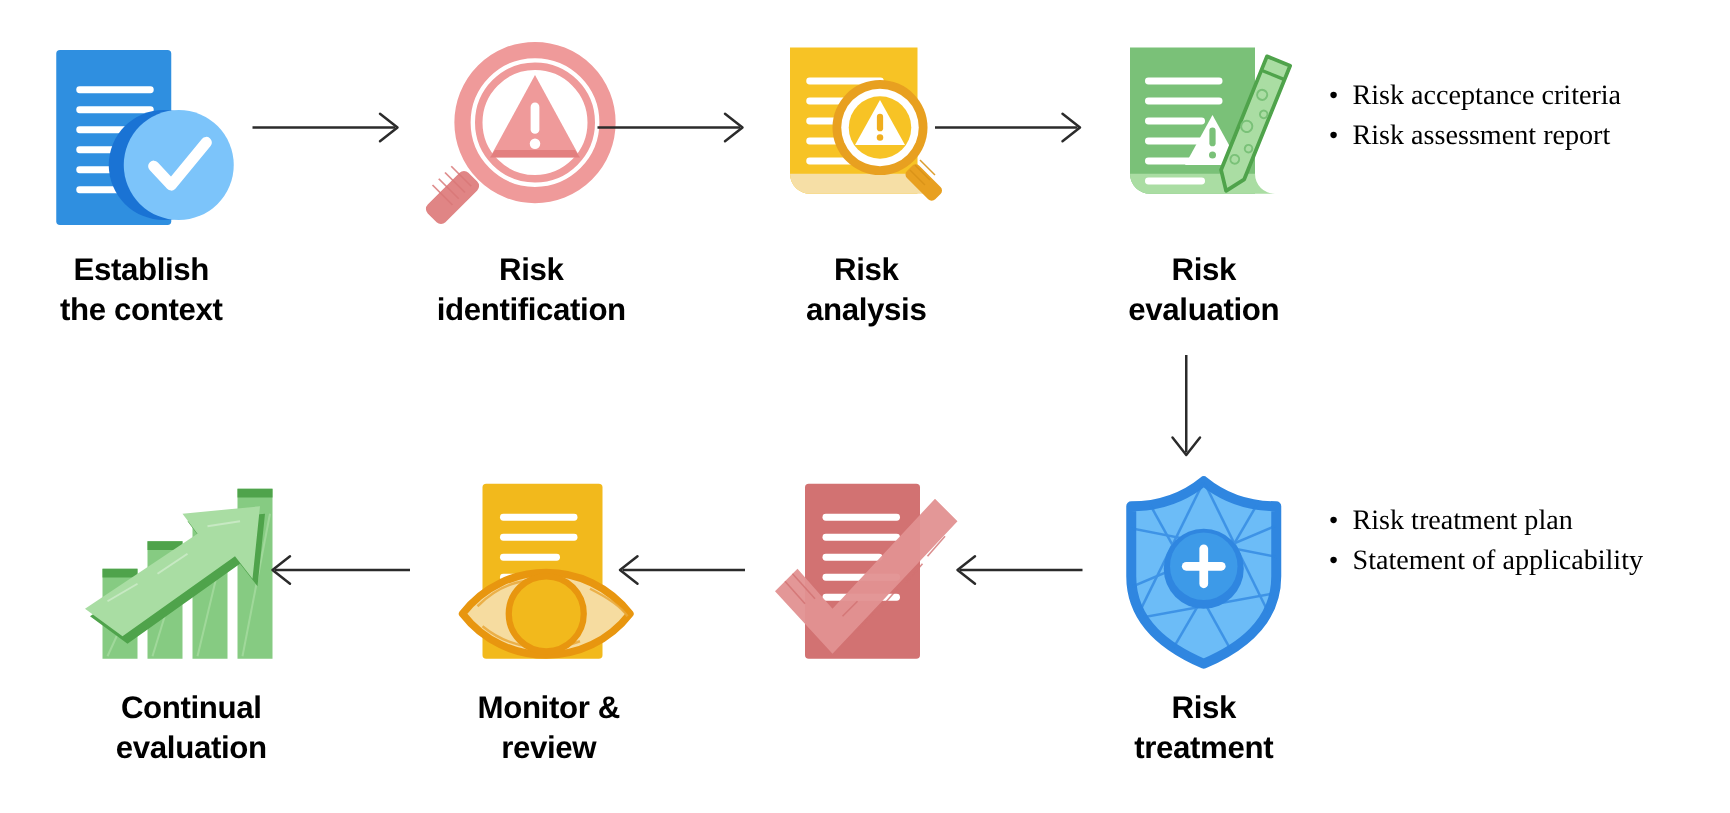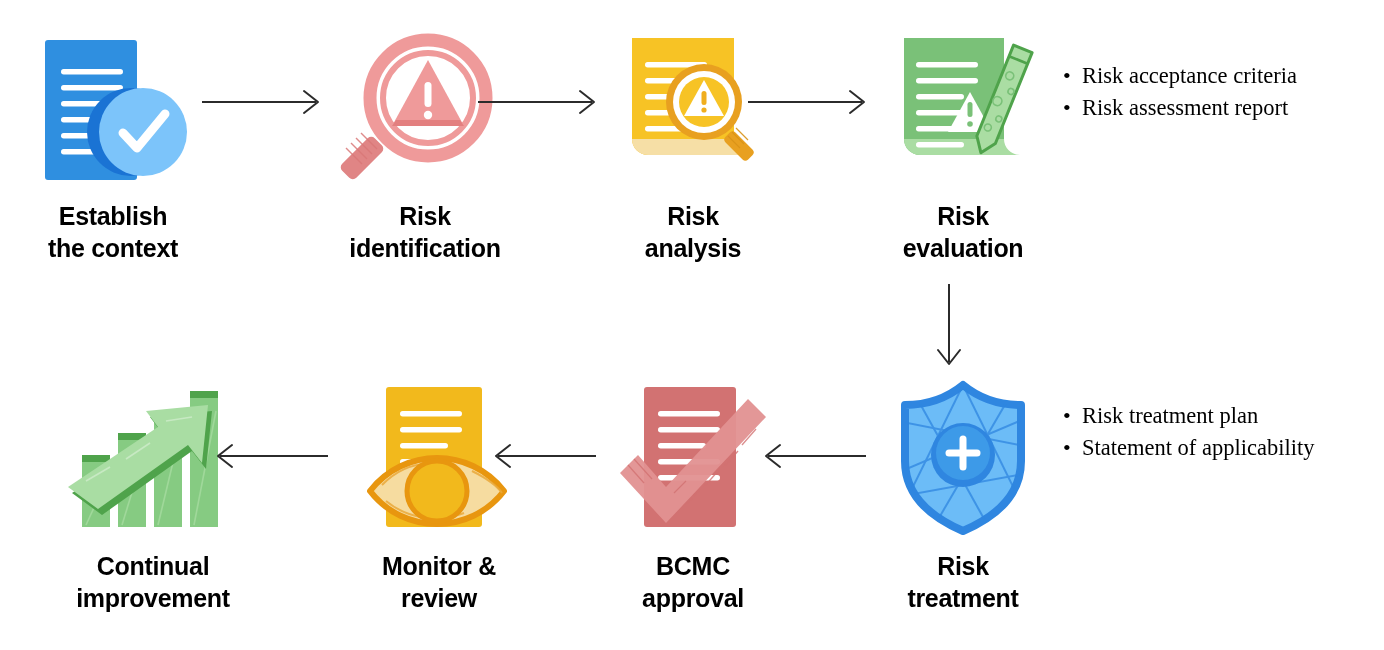--- a/index.html
+++ b/index.html
@@ -243,22 +243,20 @@
           <line x1="20" y1="88" x2="36" y2="106"></line>
           <line x1="26" y1="82" x2="44" y2="102"></line>
           <line x1="66" y1="116" x2="78" y2="104"></line>
           <line x1="78" y1="128" x2="92" y2="112"></line>
           <line x1="96" y1="110" x2="110" y2="94"></line>
           <line x1="116" y1="90" x2="130" y2="74"></line>
           <line x1="134" y1="68" x2="148" y2="52"></line>
         </g>
       </svg>
     </div>
-    <div class="label">BCMC
-approval</div>
   </div>
 
   <div class="node" id="node-monitor">
     <div class="art">
       <svg width="175" height="160" viewBox="0 0 175 160">
         <rect x="34" y="10" width="96" height="140" rx="3" fill="#f2b91c"></rect>
         <g fill="#ffffff">
           <rect x="48" y="34" width="62" height="5.5" rx="2.7"></rect>
           <rect x="48" y="50" width="62" height="5.5" rx="2.7"></rect>
           <rect x="48" y="66" width="48" height="5.5" rx="2.7"></rect>
@@ -302,21 +300,21 @@
         <path d="M6 116 L96 56 L84 40 L146 34 L140 92 L126 74 L36 138 Z" fill="#4fa34b"></path>
         <path d="M2 110 L92 50 L80 34 L142 28 L136 86 L122 68 L32 132 Z" fill="#a9dda3"></path>
         <g stroke="#cfeccb" stroke-width="1.6" opacity="0.8">
           <line x1="20" y1="104" x2="44" y2="90"></line>
           <line x1="60" y1="82" x2="84" y2="66"></line>
           <line x1="100" y1="44" x2="126" y2="40"></line>
         </g>
       </svg>
     </div>
     <div class="label">Continual
-improvement</div>
+evaluation</div>
   </div>
 
   <svg class="conn" style="left:200px; top:86px;" width="130" height="32" viewBox="0 0 130 32">
     <line x1="2" y1="16" x2="116" y2="16" stroke="#2b2b2b" stroke-width="2"></line>
     <polyline points="104,5 118,16 104,27" fill="none" stroke="#2b2b2b" stroke-width="2" stroke-linecap="round" stroke-linejoin="round"></polyline>
   </svg>
 
   <svg class="conn" style="left:476px; top:86px;" width="130" height="32" viewBox="0 0 130 32">
     <line x1="2" y1="16" x2="116" y2="16" stroke="#2b2b2b" stroke-width="2"></line>
     <polyline points="104,5 118,16 104,27" fill="none" stroke="#2b2b2b" stroke-width="2" stroke-linecap="round" stroke-linejoin="round"></polyline>

